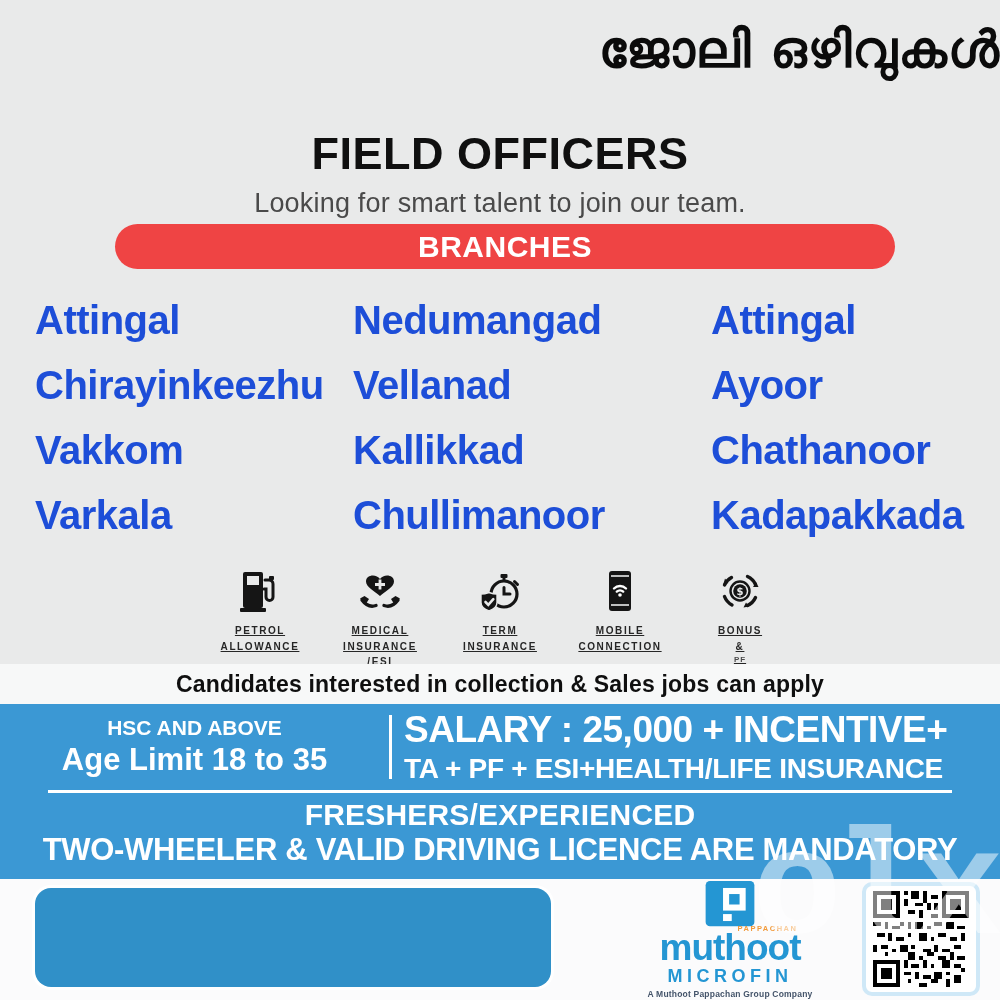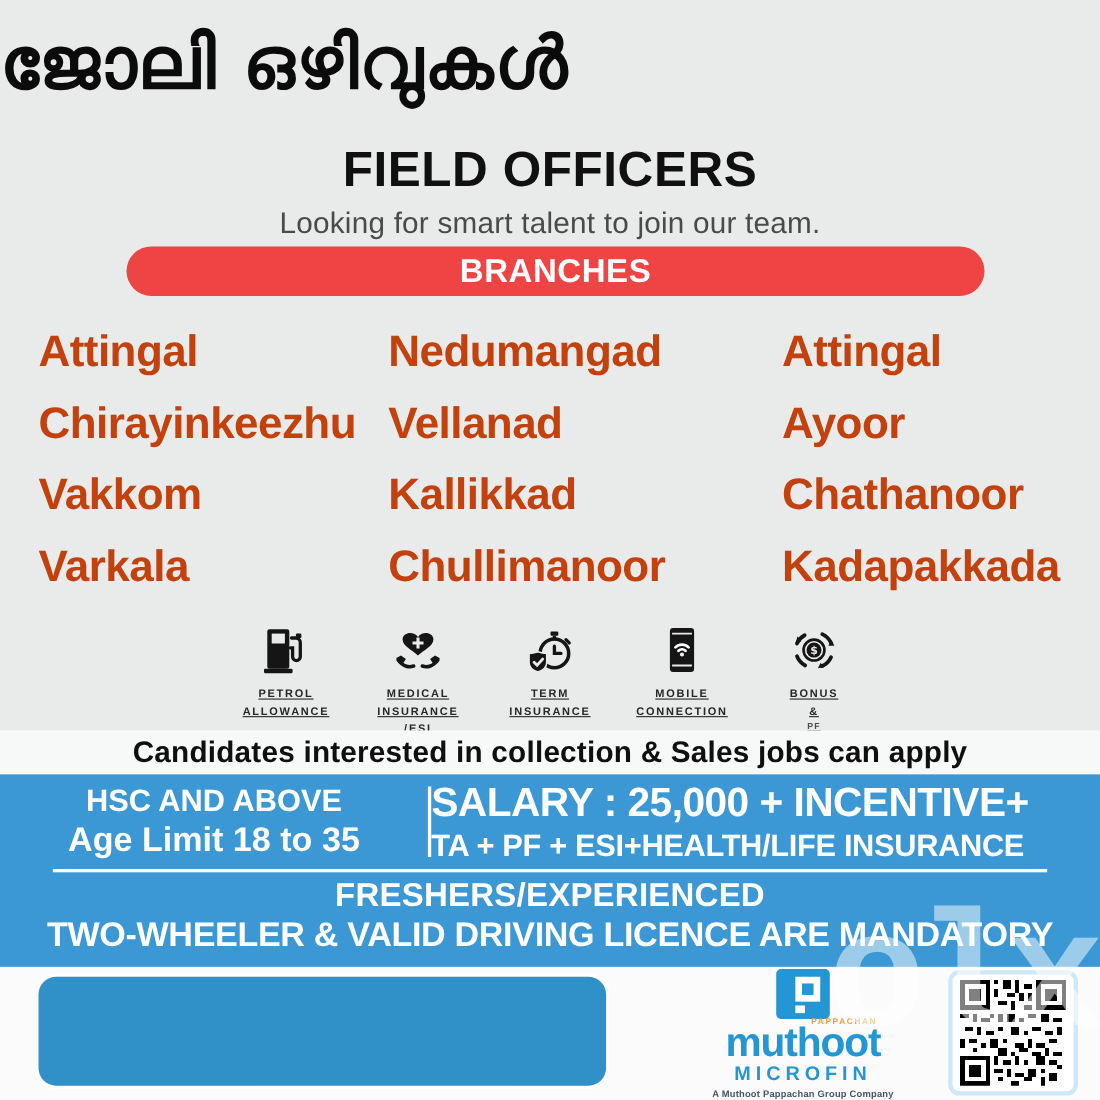--- a/index.html
+++ b/index.html
@@ -3,23 +3,23 @@
 <meta charset="utf-8">
 <style>
   html,body{margin:0;padding:0;background:#cfcfcf;}
   .poster{
     position:relative;width:1000px;height:1000px;margin:0 auto;
     background:#e9eaea;overflow:hidden;
     font-family:"Liberation Sans","DejaVu Sans",sans-serif;
   }
   
   .title-ml{
-    position:absolute;top:22px;left:0;right:0;text-align:left;
+    position:absolute;top:22px;left:0;right:0;text-align:right;
     font-family:"DejaVu Sans","Liberation Sans",sans-serif;
-    font-size:66px;font-weight:bold;color:#0b0b0b;letter-spacing:1px;line-height:1.1;
+    font-size:51px;font-weight:bold;color:#0b0b0b;letter-spacing:1px;line-height:1.1;
   }
   .role-title{
     position:absolute;top:128px;left:0;right:0;text-align:center;
     font-size:45px;font-weight:800;color:#101010;letter-spacing:.5px;
   }
   .subtitle{
     position:absolute;top:188px;left:0;right:0;text-align:center;
     font-size:27px;font-weight:400;color:#4a4a4a;letter-spacing:.2px;
   }
   .branches-pill{
@@ -28,42 +28,42 @@
     color:#fff;font-size:30px;font-weight:700;text-align:center;line-height:45px;letter-spacing:.5px;
   }
   
   .branches{position:absolute;top:288px;left:35px;right:15px;display:flex;}
   .bcol{display:flex;flex-direction:column;}
   .bcol-1{width:318px;}
   .bcol-2{width:358px;}
   .bcol-3{flex:1;}
   .branch{
     height:65px;display:flex;align-items:center;
-    font-size:40px;font-weight:700;color:#c2410c;letter-spacing:-.5px;white-space:nowrap;
+    font-size:40px;font-weight:700;color:#1d4ed8;letter-spacing:-.5px;white-space:nowrap;
   }
   
   .benefits{position:absolute;top:567px;left:0;right:0;display:flex;justify-content:center;gap:28px;}
   .benefit{width:92px;text-align:center;}
   .benefit svg{width:48px;height:48px;display:inline-block;}
   .blabel{margin-top:4px;font-size:10px;font-weight:700;letter-spacing:1.6px;color:#262626;line-height:1.55;text-decoration:underline;}
   .blabel span{display:block;}
   .blabel .tiny{font-size:8px;color:#4c4c4c;letter-spacing:1px;}
   
   .apply-strip{
     position:absolute;top:664px;left:0;right:0;height:40px;background:#f7f8f8;
-    text-align:center;line-height:40px;font-size:27px;font-weight:600;color:#0f0f0f;letter-spacing:.2px;
+    text-align:center;line-height:40px;font-size:23px;font-weight:600;color:#0f0f0f;letter-spacing:.2px;
   }
   
   .band{position:absolute;top:704px;left:0;right:0;height:175px;background:#3b98d4;color:#fff;}
   .band-row1{display:flex;align-items:center;height:86px;}
   .qual{width:389px;text-align:center;font-weight:700;line-height:1.22;}
-  .qual-l1{font-size:28px;}
+  .qual-l1{font-size:21px;}
   .qual-l2{font-size:31px;}
   .vdiv{width:3px;height:64px;background:#fff;}
-  .salary{flex:1;padding-left:0;font-weight:700;line-height:1.2;}
+  .salary{flex:1;padding-left:12px;font-weight:700;line-height:1.2;}
   .sal-l1{font-size:37px;letter-spacing:-.5px;}
   .sal-l2{font-size:28px;letter-spacing:-.3px;}
   .hline{height:3px;background:#fff;margin:0 48px;}
   .exp-line{margin-top:5px;text-align:center;font-size:30px;font-weight:700;letter-spacing:.2px;}
   .mand-line{text-align:center;font-size:31px;font-weight:700;letter-spacing:-.3px;}
   
   .footer{position:absolute;top:879px;left:0;right:0;bottom:0;background:#fbfbfc;}
   .contact-box{
     position:absolute;left:35px;top:9px;width:516px;height:99px;
     background:#3090c8;border-radius:16px;box-shadow:0 0 0 3px #ffffff;

